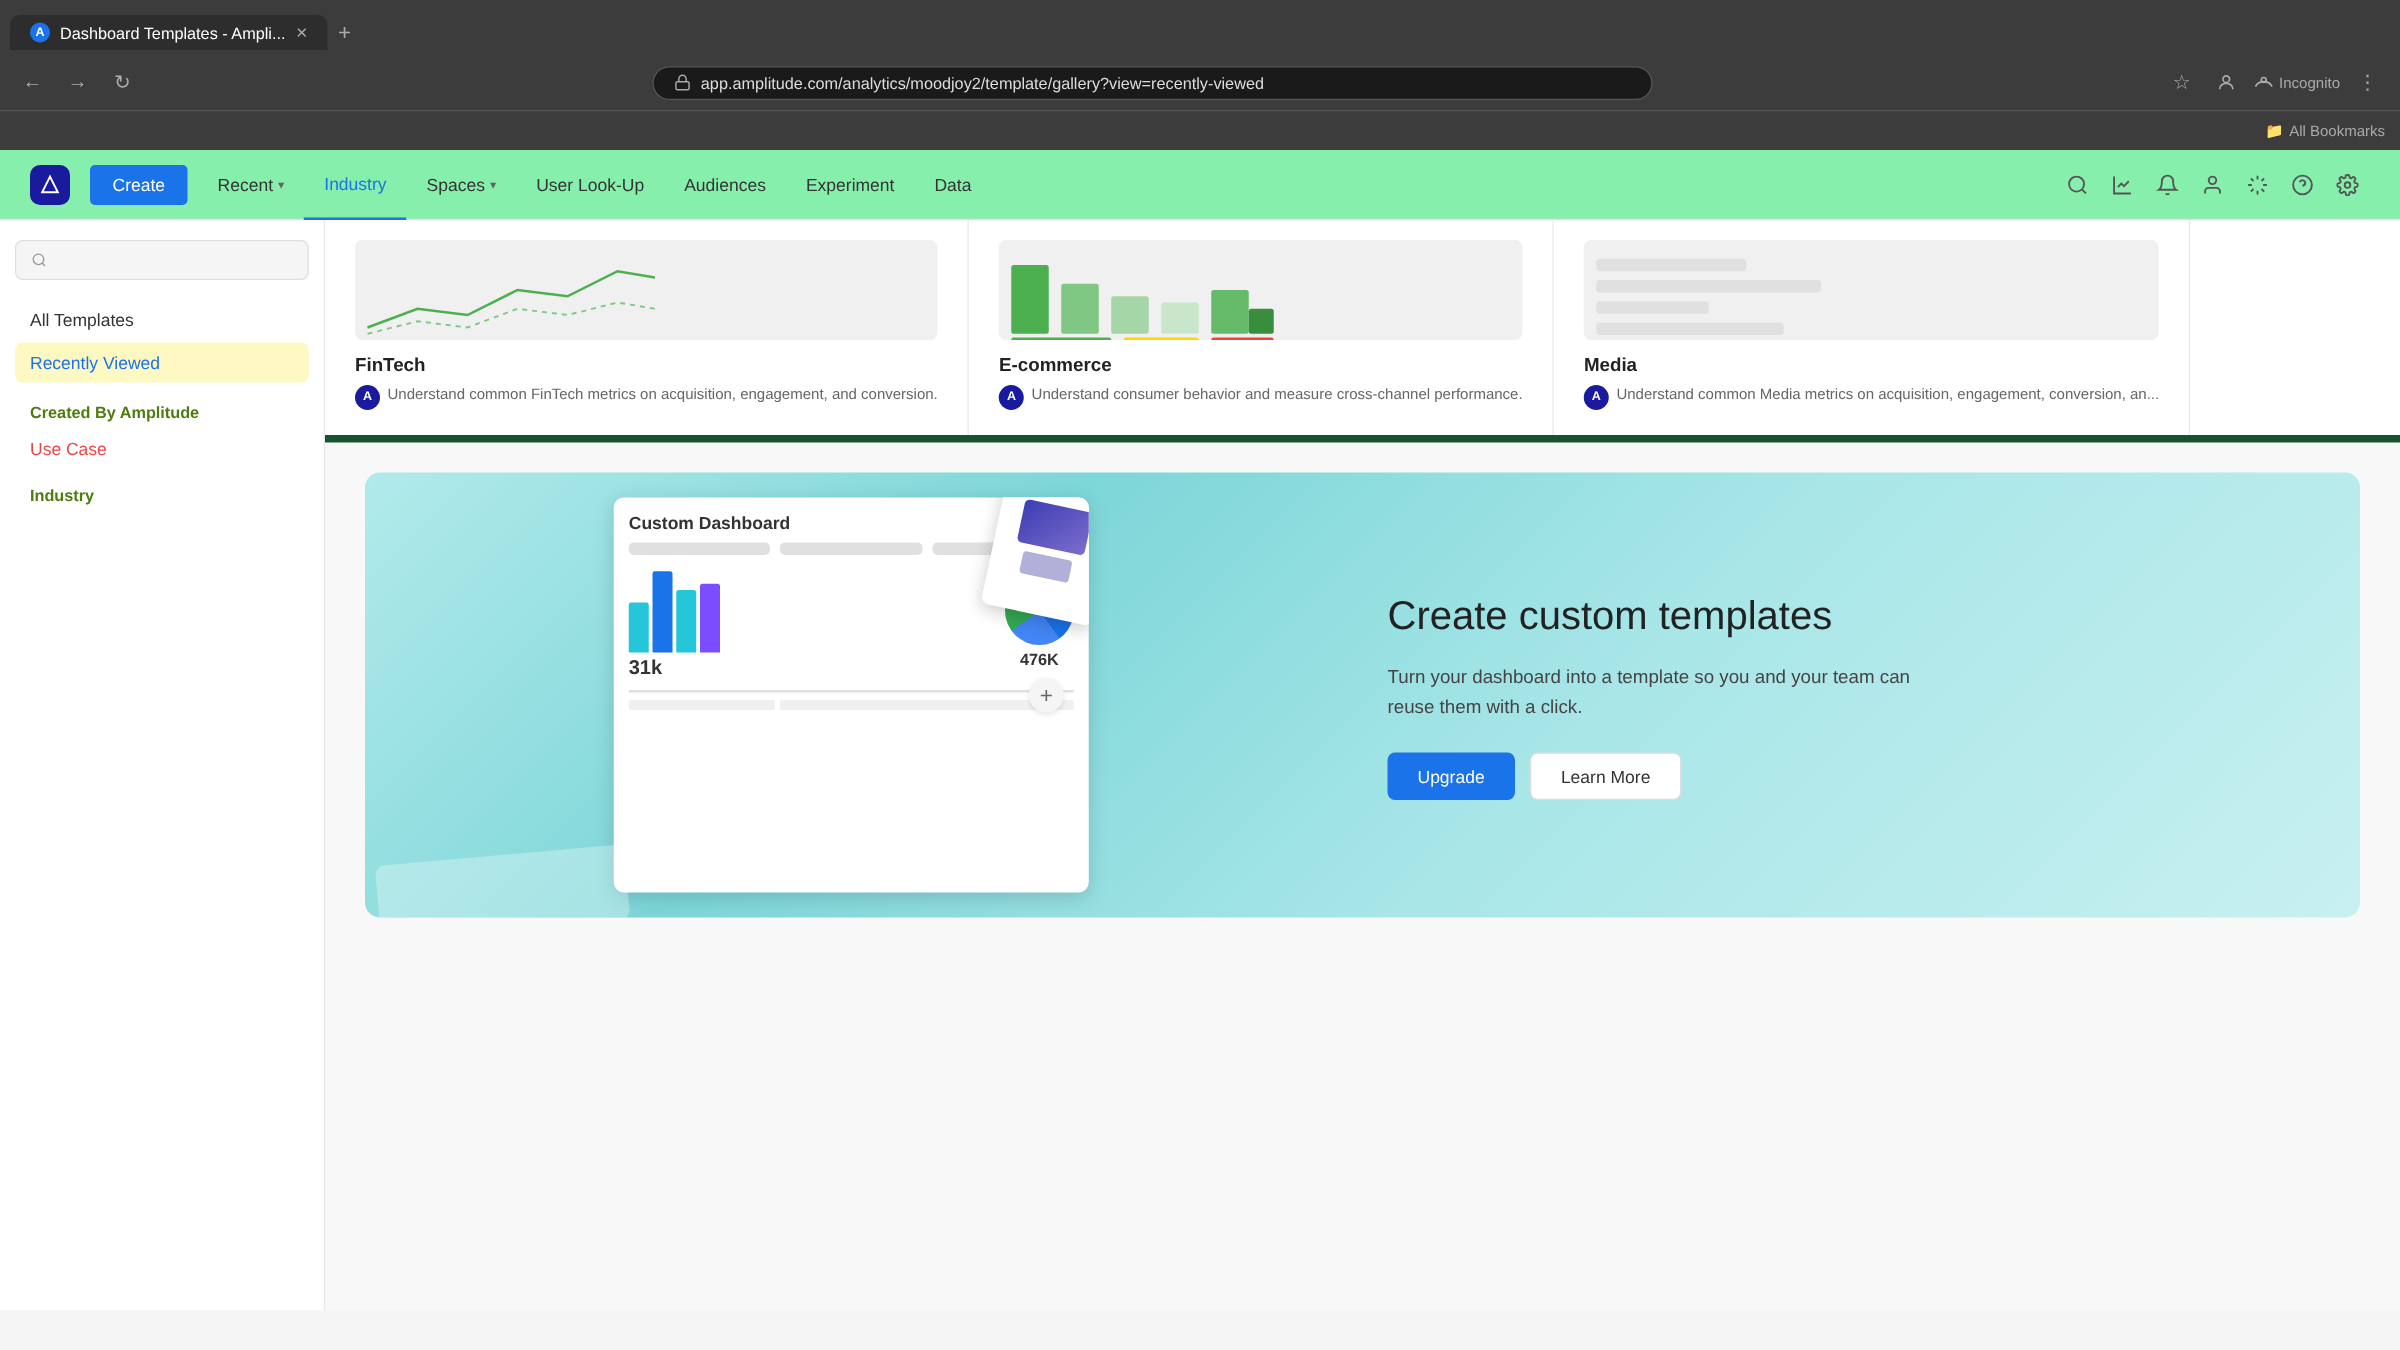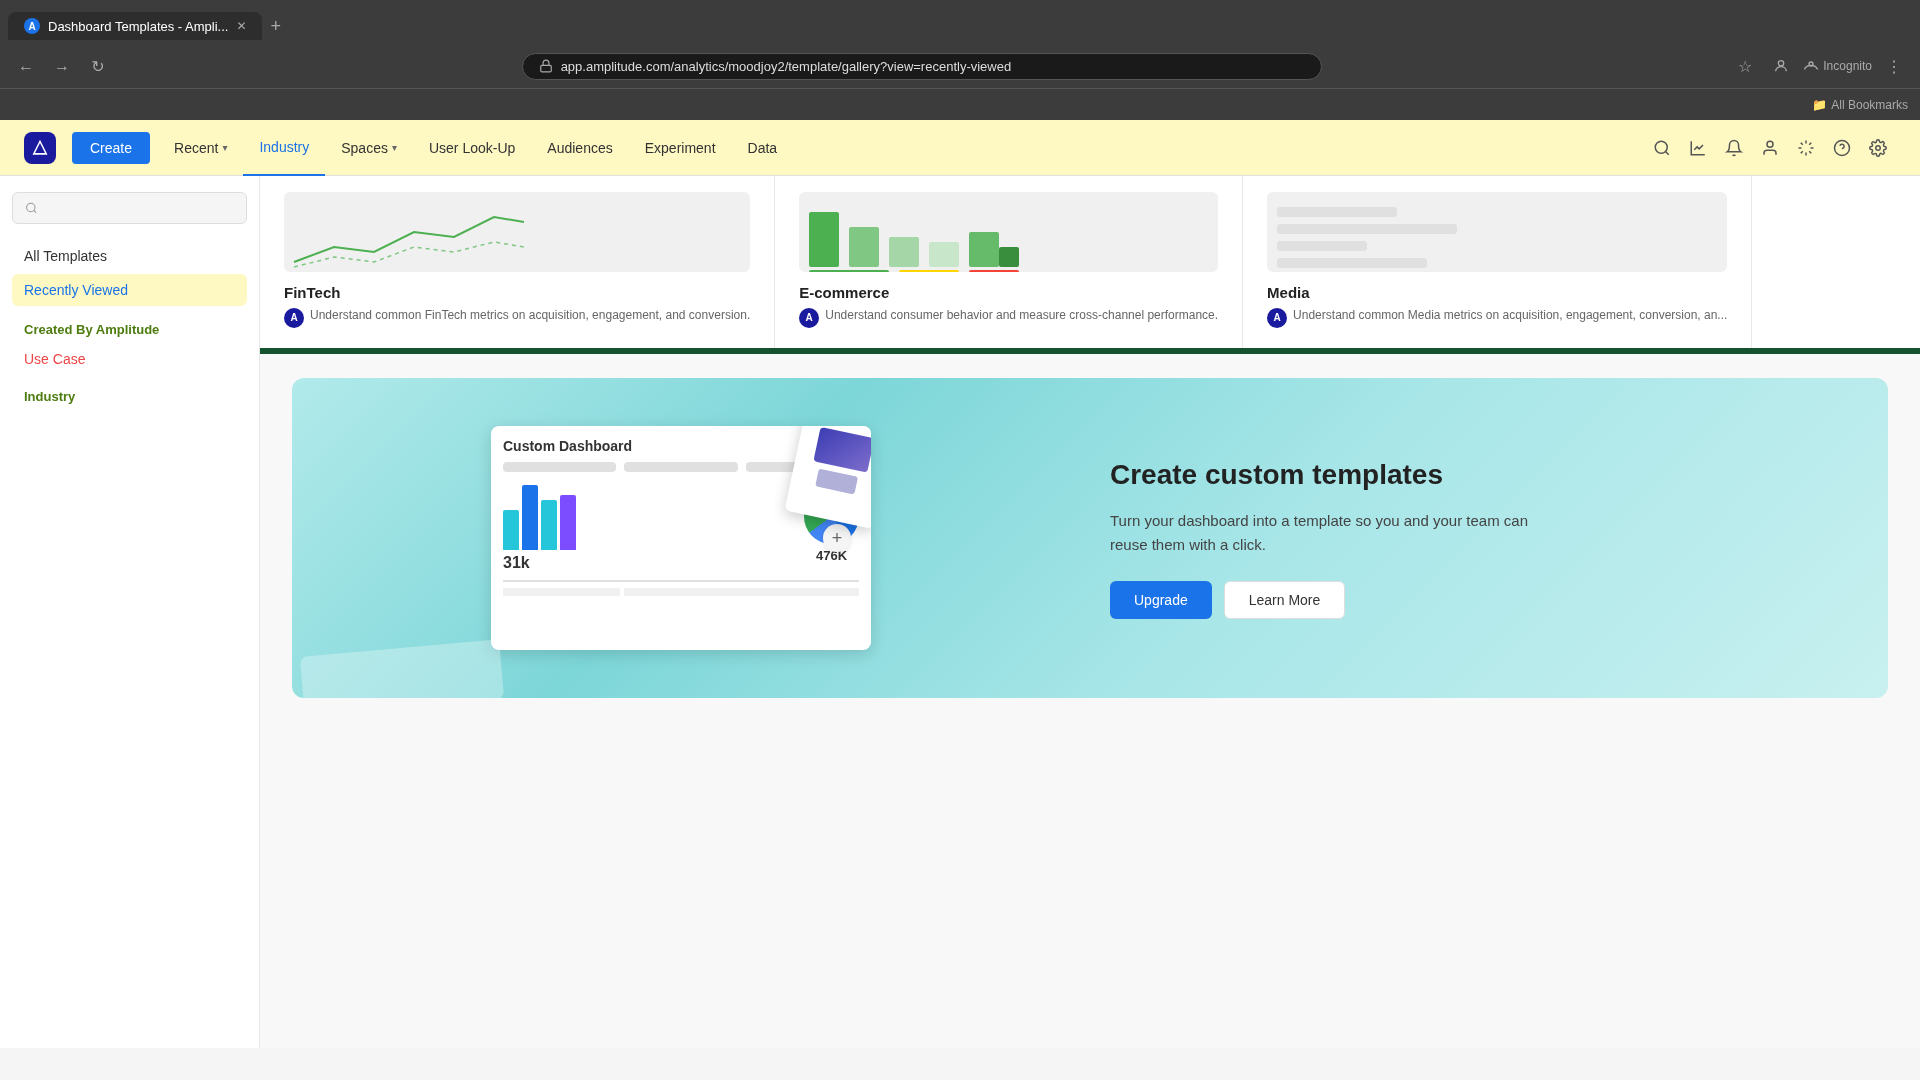--- a/index.html
+++ b/index.html
@@ -19,21 +19,21 @@
     .browser-icons { display: flex; align-items: center; gap: 8px; }
     .browser-icon-btn { background: none; border: none; color: #aaa; font-size: 16px; cursor: pointer; width: 28px; height: 28px; display: flex; align-items: center; justify-content: center; border-radius: 50%; }
     .incognito-label { color: #aaa; font-size: 12px; display: flex; align-items: center; gap: 4px; }
     .bookmarks-bar { background: #3c3c3c; padding: 4px 12px; display: flex; align-items: center; gap: 8px; border-top: 1px solid #555; height: 32px; justify-content: flex-end; }
     .bookmarks-item { color: #aaa; font-size: 12px; display: flex; align-items: center; gap: 4px; cursor: pointer; }
 
     
     .app-container { background: #fff; height: calc(1080px - 152px); display: flex; flex-direction: column; }
 
     
-    .top-nav { background: #fef9c3; border-bottom: 1px solid #e0e0e0; display: flex; align-items: center; padding: 0 24px; height: 56px; gap: 0; }
+    .top-nav { background: #86efac; border-bottom: 1px solid #e0e0e0; display: flex; align-items: center; padding: 0 24px; height: 56px; gap: 0; }
     .app-logo { width: 32px; height: 32px; background: #1a1a9e; border-radius: 8px; display: flex; align-items: center; justify-content: center; margin-right: 16px; flex-shrink: 0; }
     .app-logo svg { width: 20px; height: 20px; }
     .create-btn { background: #1a73e8; color: white; border: none; border-radius: 4px; padding: 8px 18px; font-size: 14px; font-weight: 500; cursor: pointer; margin-right: 8px; }
     .nav-item { padding: 0 16px; height: 56px; display: flex; align-items: center; font-size: 14px; color: #333; cursor: pointer; position: relative; gap: 4px; }
     .nav-item.active { color: #1a73e8; border-bottom: 2px solid #1a73e8; font-weight: 500; }
     .nav-chevron { font-size: 10px; color: #666; }
     .nav-spacer { flex: 1; }
     .nav-icon-btn { width: 36px; height: 36px; border: none; background: none; cursor: pointer; display: flex; align-items: center; justify-content: center; border-radius: 50%; color: #555; font-size: 18px; }
 
     
@@ -60,28 +60,28 @@
     .template-icon { width: 20px; height: 20px; border-radius: 50%; background: #1a1a9e; display: inline-flex; align-items: center; justify-content: center; color: white; font-size: 10px; font-weight: bold; flex-shrink: 0; margin-top: 1px; }
 
     
     .main-section { padding: 24px 32px; }
 
     
     .promo-card { background: linear-gradient(135deg, #b2eaeb 0%, #7dd6d8 30%, #a8e6e8 60%, #c8f0f0 100%); border-radius: 12px; display: flex; overflow: hidden; min-height: 320px; position: relative; }
     .promo-illustration { flex: 1; position: relative; display: flex; align-items: center; justify-content: center; padding: 20px; min-width: 500px; }
     .promo-content { background: rgba(255,255,255,0.0); flex: 1; padding: 48px 40px; display: flex; flex-direction: column; justify-content: center; gap: 16px; }
     .upgrade-badge { display: flex; align-items: center; gap: 6px; color: #1a73e8; font-size: 13px; font-weight: 500; }
-    .promo-title { font-size: 28px; font-weight: 700; color: #222; line-height: 1.3; }
+    .promo-title { font-size: 32px; font-weight: 400; color: #222; line-height: 1.3; }
     .promo-desc { font-size: 15px; color: #444; line-height: 1.6; max-width: 420px; }
     .promo-actions { display: flex; gap: 12px; margin-top: 8px; }
     .btn-upgrade { background: #1a73e8; color: white; border: none; border-radius: 6px; padding: 10px 24px; font-size: 14px; font-weight: 500; cursor: pointer; }
     .btn-learn-more { background: white; color: #333; border: 1px solid #ddd; border-radius: 6px; padding: 10px 24px; font-size: 14px; cursor: pointer; }
 
     
-    .dashboard-mock { background: white; border-radius: 8px; width: 380px; height: 224px; box-shadow: 0 4px 16px rgba(0,0,0,0.15); position: relative; padding: 12px; overflow: hidden; }
+    .dashboard-mock { background: white; border-radius: 8px; width: 380px; height: 316px; box-shadow: 0 4px 16px rgba(0,0,0,0.15); position: relative; padding: 12px; overflow: hidden; }
     .dash-header { font-size: 14px; font-weight: 600; color: #333; margin-bottom: 8px; }
     .dash-row { display: flex; gap: 8px; margin-bottom: 8px; }
     .dash-cell { background: #f0f0f0; border-radius: 4px; height: 12px; flex: 1; }
     .dash-pie { width: 60px; height: 60px; border-radius: 50%; background: conic-gradient(#1a73e8 0% 40%, #4285f4 40% 65%, #34a853 65% 80%, #fbbc04 80% 100%); }
   </style>
 </head>
 <body>
 
 <div class="browser-chrome">
   <div class="browser-tab-bar">

